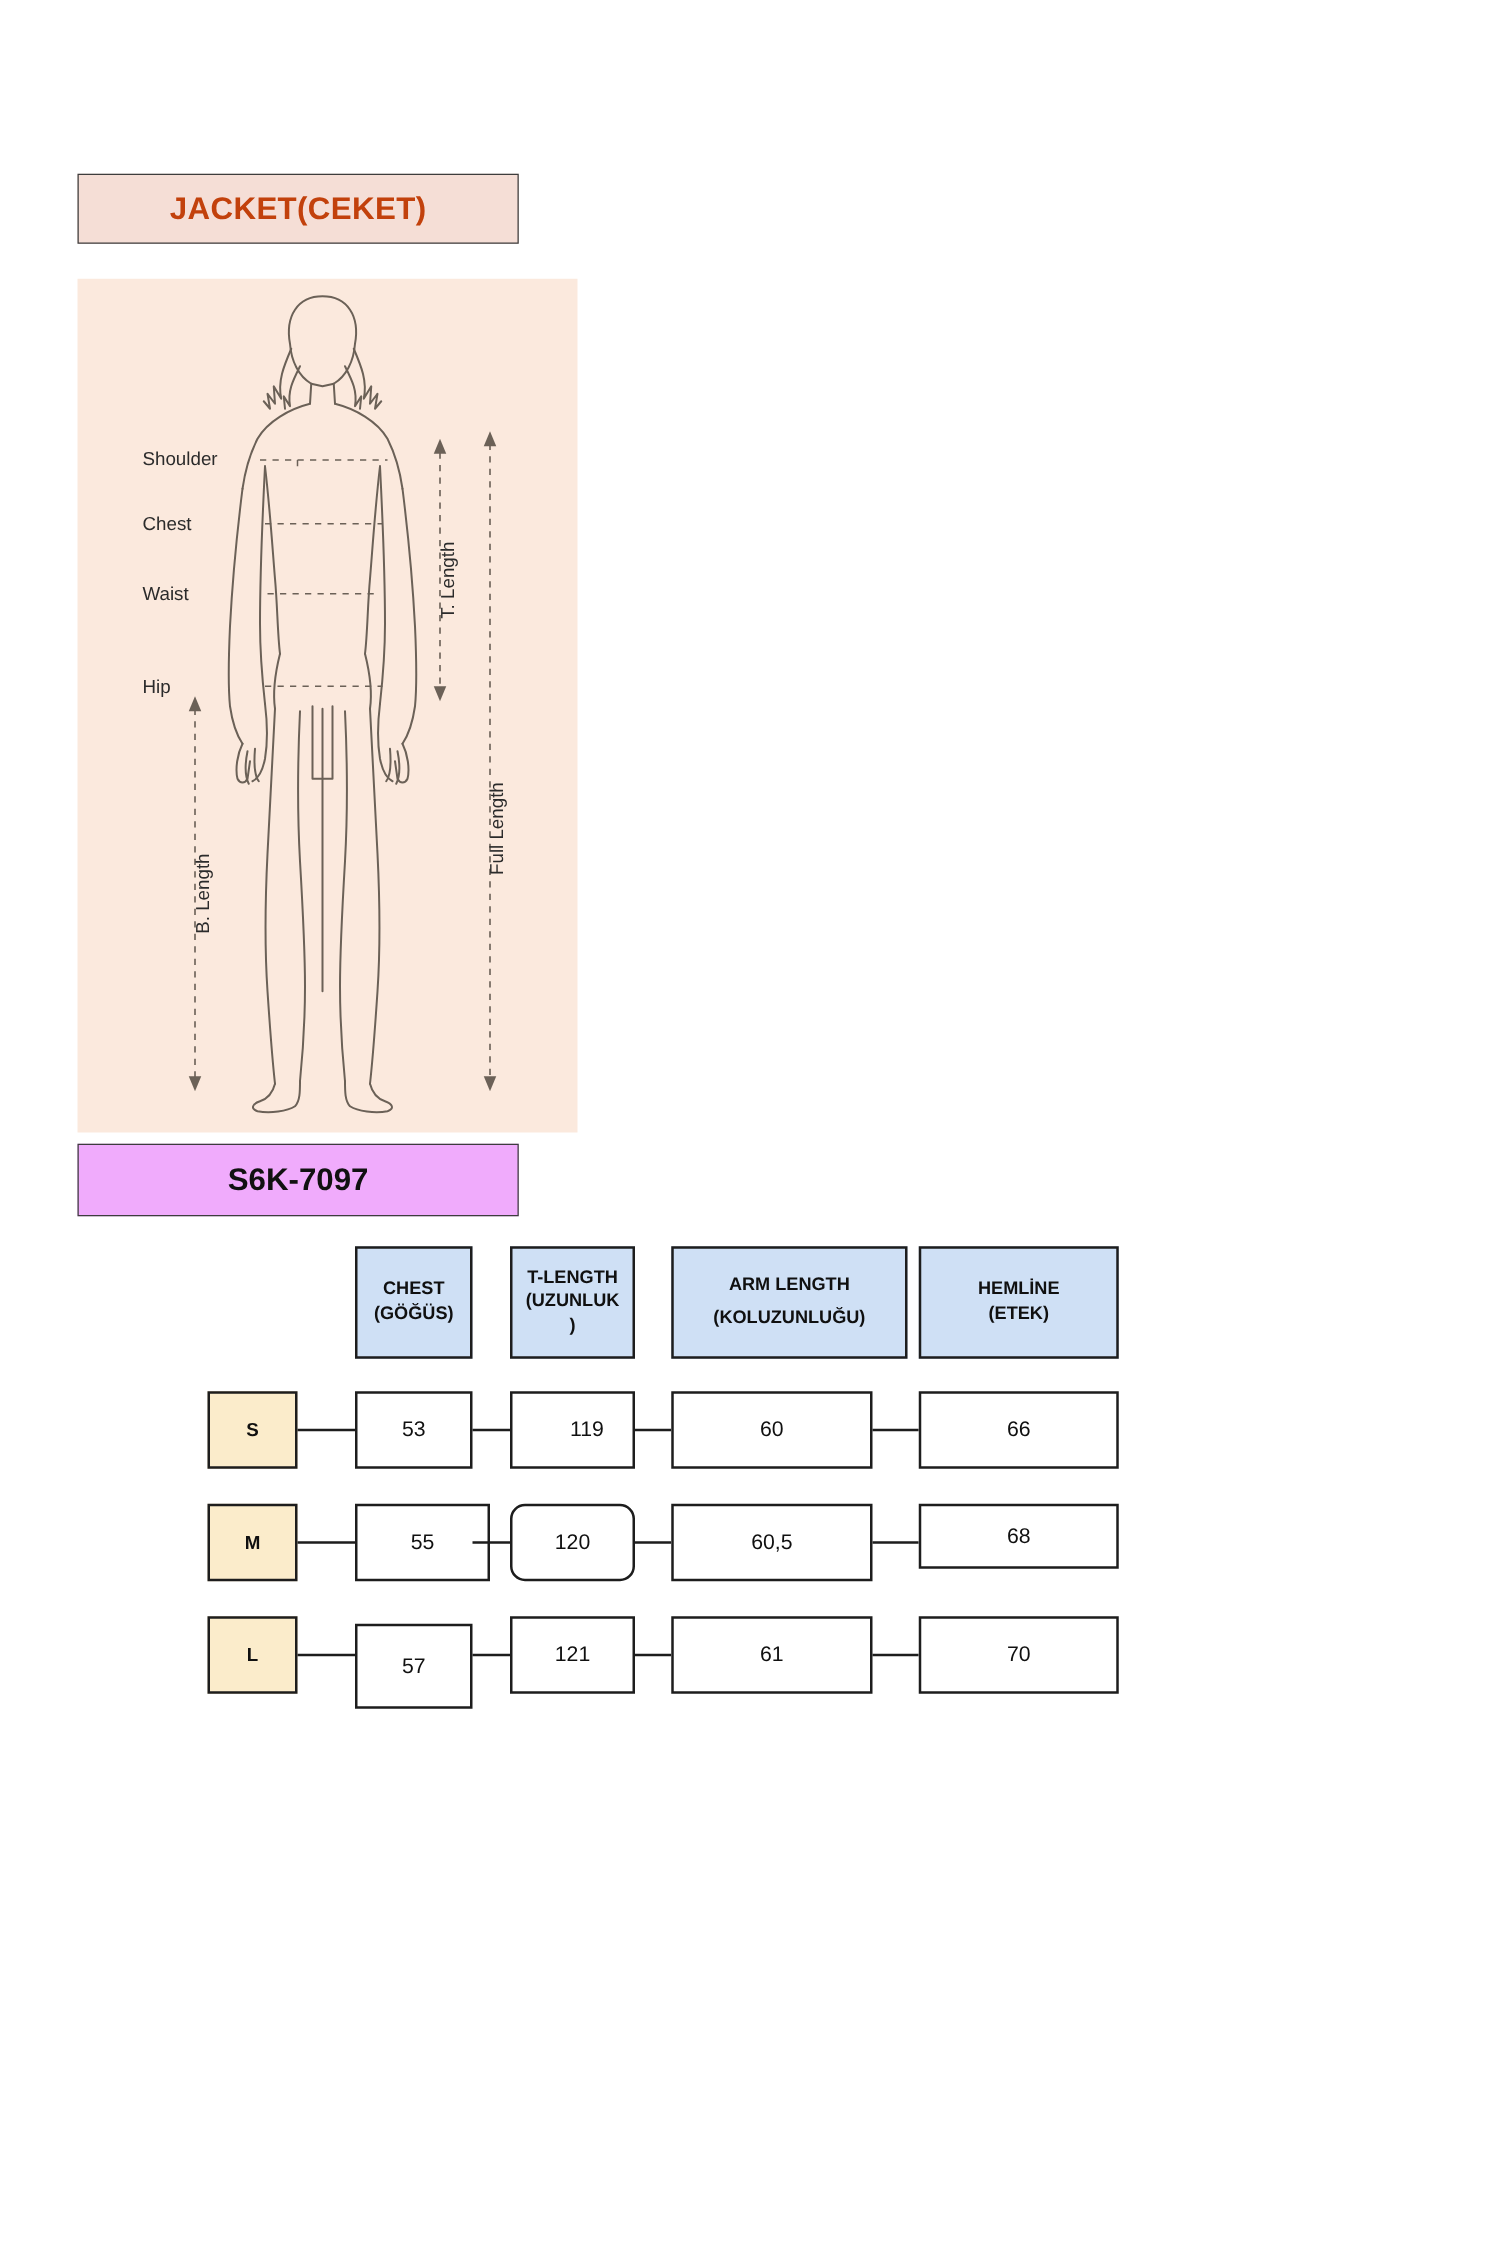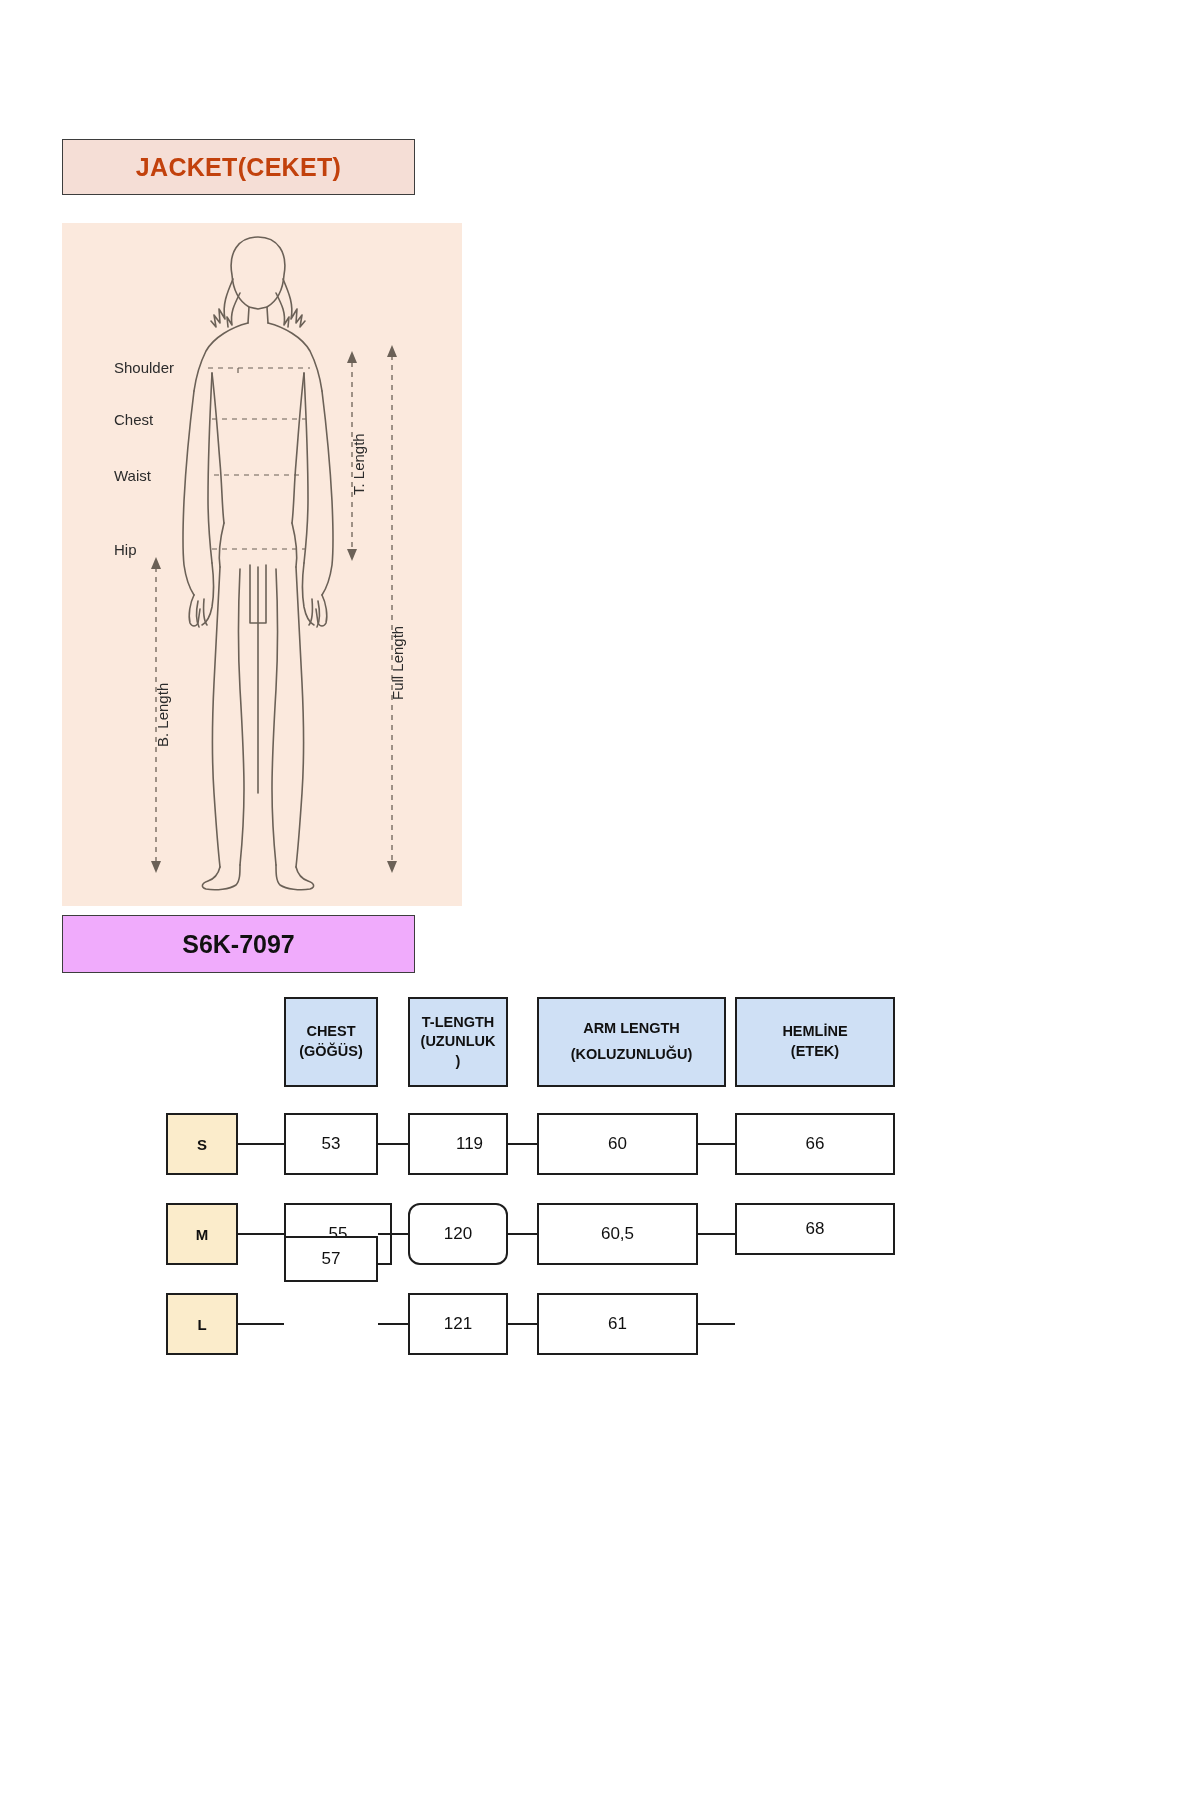--- a/index.html
+++ b/index.html
@@ -255,20 +255,21 @@
   <div class="cell valcell" style="left:284px; top:1203px; width:108px; height:62px;">55</div>
   <div class="connector" style="left:378px; top:1233px; width:30px;"></div>
   <div class="cell valcell" style="left:408px; top:1203px; width:100px; height:62px;border-radius:12px;">120</div>
   <div class="connector" style="left:508px; top:1233px; width:29px;"></div>
   <div class="cell valcell" style="left:537px; top:1203px; width:161px; height:62px;">60,5</div>
   <div class="connector" style="left:698px; top:1233px; width:37px;"></div>
   <div class="cell valcell" style="left:735px; top:1203px; width:160px; height:52px;">68</div>
 
   <div class="cell sizecell" style="left:166px; top:1293px; width:72px; height:62px;">L</div>
   <div class="connector" style="left:238px; top:1323px; width:46px;"></div>
-  <div class="cell valcell" style="left:284px; top:1236px; width:94px; height:46px;">57</div>
+  <div class="cell valcell" style="left:284px; top:1299px; width:94px; height:68px;">57</div>
   <div class="connector" style="left:378px; top:1323px; width:30px;"></div>
   <div class="cell valcell" style="left:408px; top:1293px; width:100px; height:62px;">121</div>
   <div class="connector" style="left:508px; top:1323px; width:29px;"></div>
   <div class="cell valcell" style="left:537px; top:1293px; width:161px; height:62px;">61</div>
   <div class="connector" style="left:698px; top:1323px; width:37px;"></div>
+  <div class="cell valcell" style="left:735px; top:1293px; width:160px; height:62px;">70</div>
 
 </div>
 
 </body></html>

